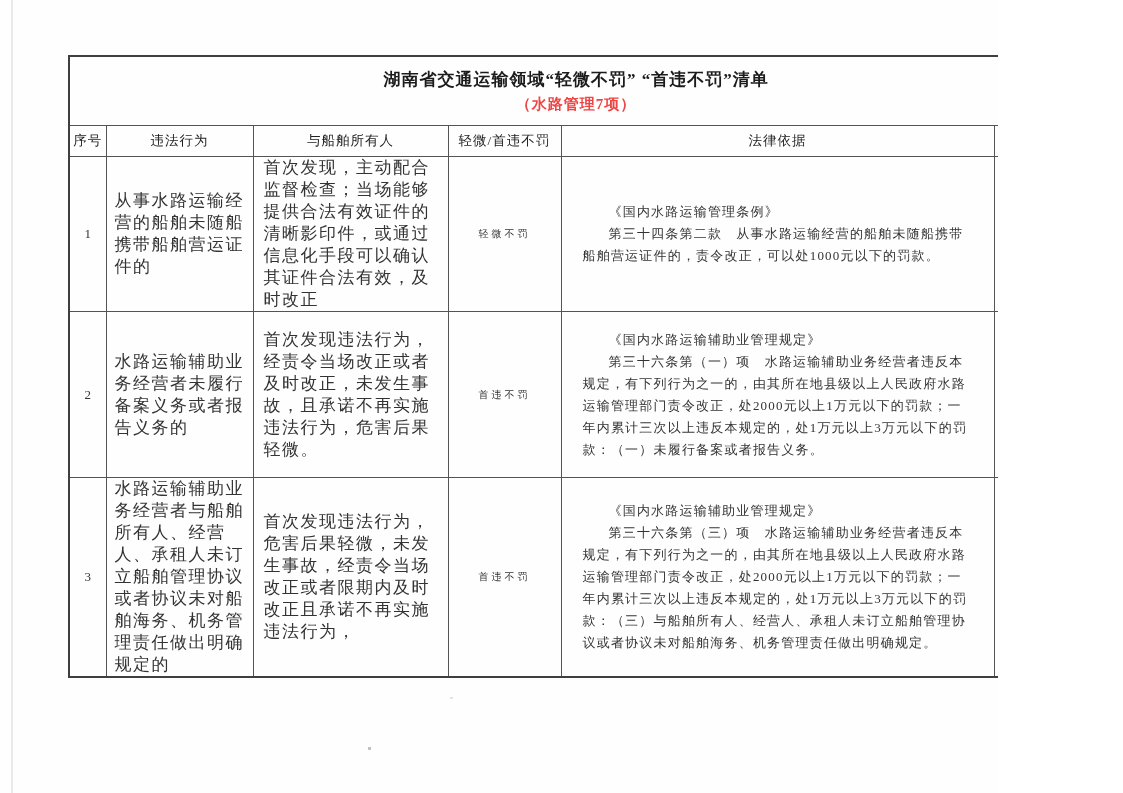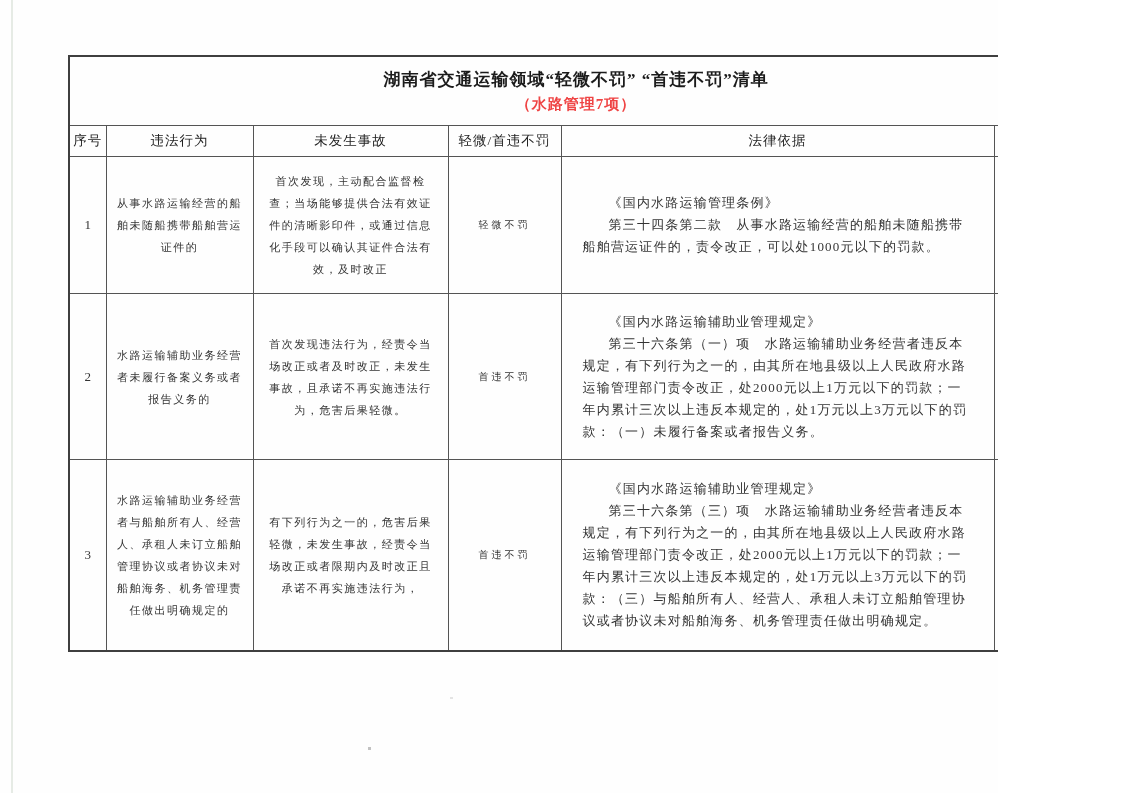--- a/index.html
+++ b/index.html
@@ -88,24 +88,24 @@
   tr.r1 { height: 137px; }
   tr.r2 { height: 166px; }
   tr.r3 { height: 191px; }
   td.c-index {
     text-align: center;
     font-size: 13px;
   }
   td.c-behavior { padding: 0 8px; }
   td.c-condition { padding: 0 10px; }
   td.c-behavior div, td.c-condition div {
-    font-size: 11px;
+    font-size: 17px;
     line-height: 22px;
     letter-spacing: 1.5px;
-    text-align: center;
+    text-align: left;
   }
   td.c-type {
     text-align: center;
     font-size: 10px;
     letter-spacing: 3px;
   }
   td.c-legal {
     padding: 6px 21px;
     vertical-align: middle;
   }
@@ -139,21 +139,21 @@
         <tr class="title-row">
       <td colspan="6">
         <div class="title1">湖南省交通运输领域“轻微不罚” “首违不罚”清单</div>
         <div class="title2">（水路管理7项）</div>
       </td>
     </tr>
 
     <tr class="header-row">
       <th>序号</th>
       <th>违法行为</th>
-      <th>未发生事故</th>
+      <th>与船舶所有人</th>
       <th>轻微/首违不罚</th>
       <th>法律依据</th>
       <th>备注</th>
     </tr>
 
     <tr class="r1">
       <td class="c-index">1</td>
       <td class="c-behavior">
         <div>从事水路运输经营的船舶未随船携带船舶营运证件的</div>
       </td>
@@ -183,21 +183,21 @@
       </td>
       <td class="c-remark"></td>
     </tr>
 
     <tr class="r3">
       <td class="c-index">3</td>
       <td class="c-behavior">
         <div>水路运输辅助业务经营者与船舶所有人、经营人、承租人未订立船舶管理协议或者协议未对船舶海务、机务管理责任做出明确规定的</div>
       </td>
       <td class="c-condition">
-        <div>有下列行为之一的，危害后果轻微，未发生事故，经责令当场改正或者限期内及时改正且承诺不再实施违法行为，</div>
+        <div>首次发现违法行为，危害后果轻微，未发生事故，经责令当场改正或者限期内及时改正且承诺不再实施违法行为，</div>
       </td>
       <td class="c-type">首违不罚</td>
       <td class="c-legal">
         <p>《国内水路运输辅助业管理规定》</p>
         <p>第三十六条第（三）项　水路运输辅助业务经营者违反本规定，有下列行为之一的，由其所在地县级以上人民政府水路运输管理部门责令改正，处2000元以上1万元以下的罚款；一年内累计三次以上违反本规定的，处1万元以上3万元以下的罚款：（三）与船舶所有人、经营人、承租人未订立船舶管理协议或者协议未对船舶海务、机务管理责任做出明确规定。</p>
       </td>
       <td class="c-remark"></td>
     </tr>
   </tbody>
     </table>

